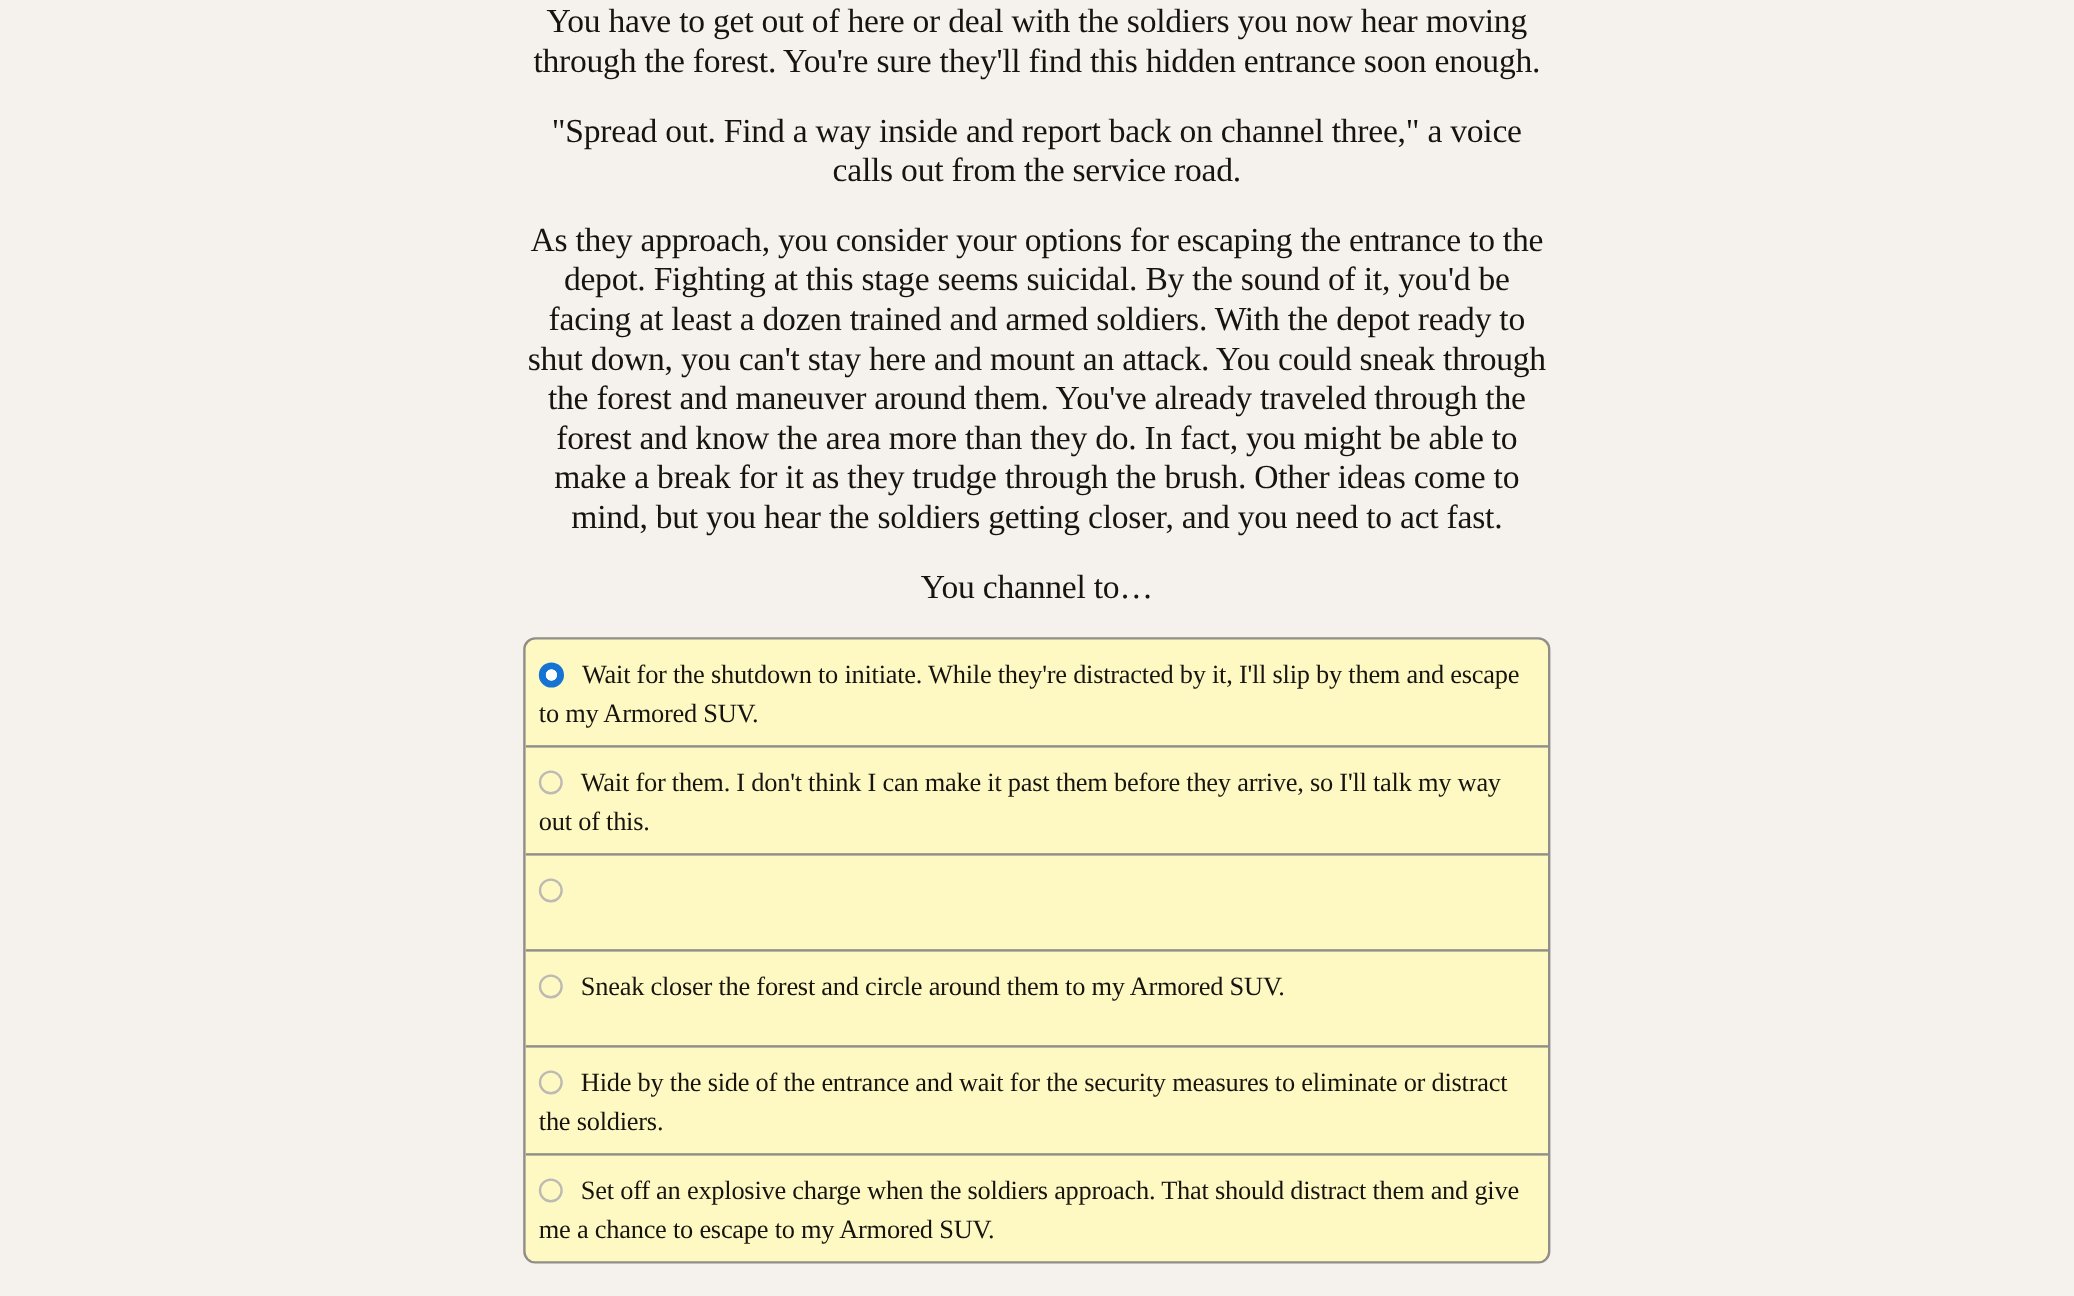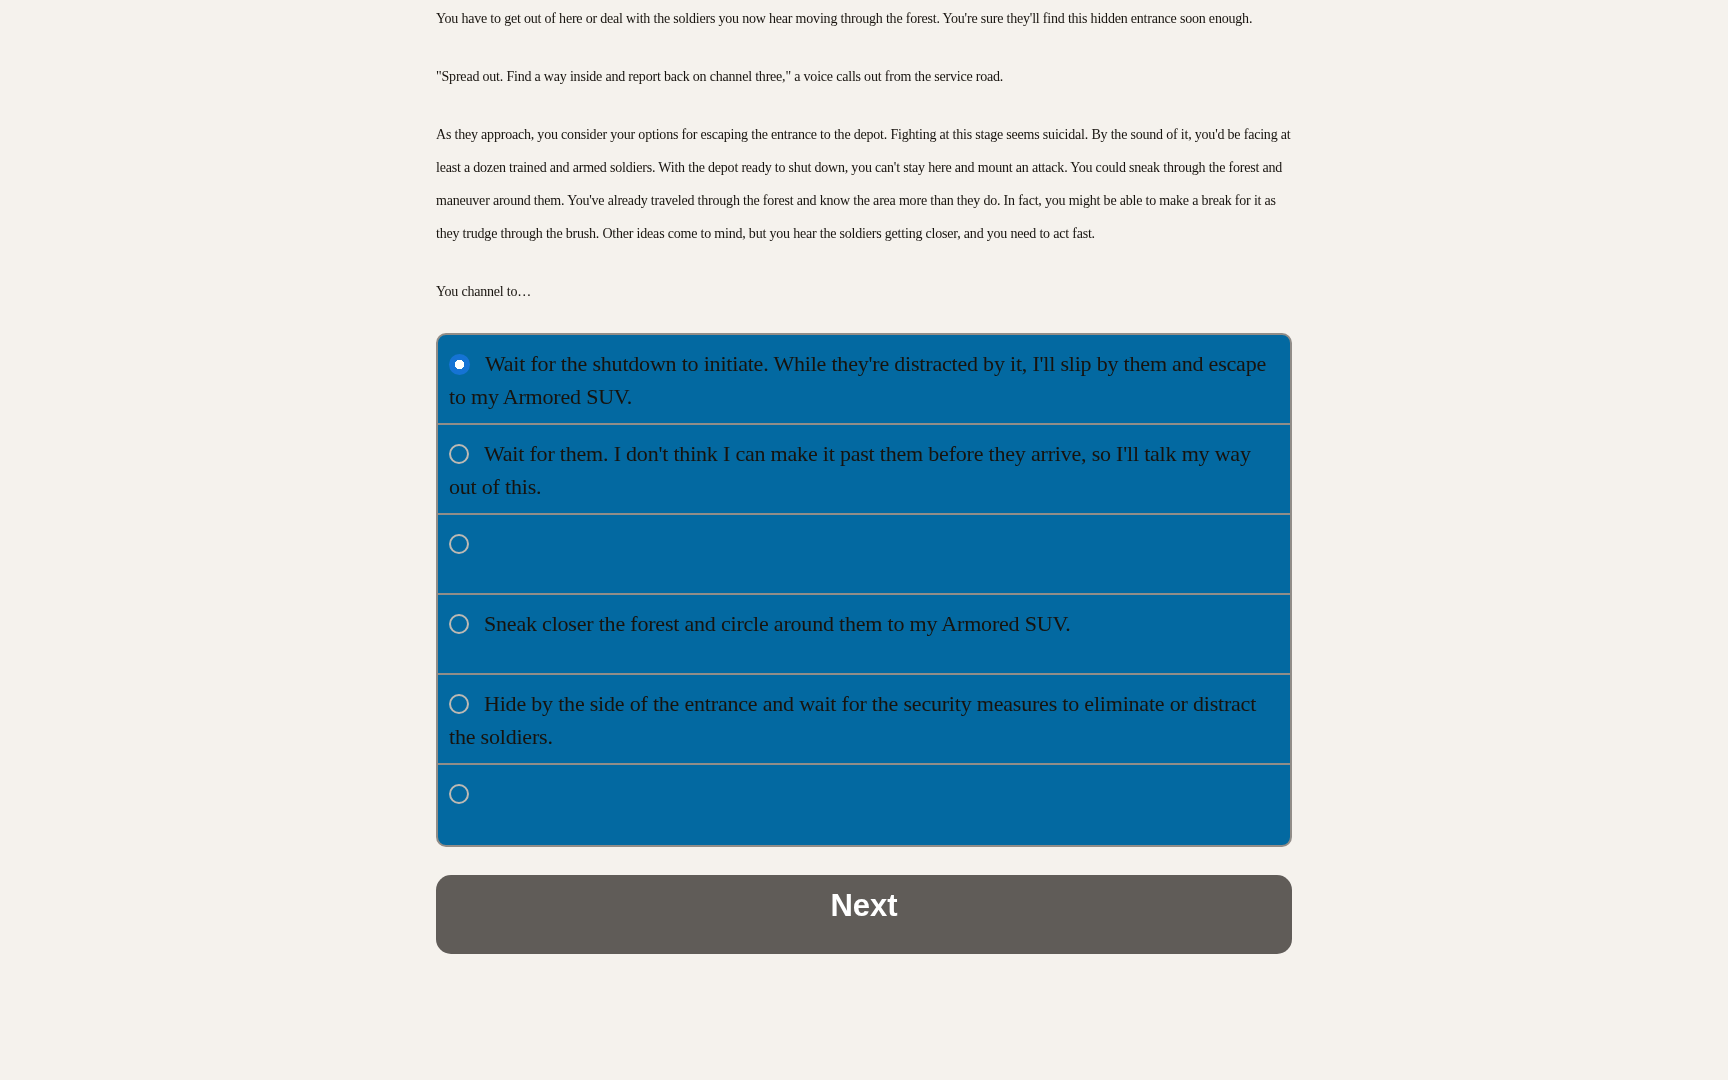--- a/index.html
+++ b/index.html
@@ -11,34 +11,35 @@
     overflow: hidden;
     font-family: "Liberation Serif", serif;
     color: #17130e;
   }
   .page {
     width: 856px;
     margin: 0 auto;
     padding-top: 1px;
   }
   p.story {
-    font-size: 14px;
+    font-size: 28px;
     line-height: 33px;
     letter-spacing: -0.2px;
     margin: 25px 0;
+    text-align: center;
   }
   p.story:first-child {
     margin-top: 1px;
   }
   .choices {
     margin-top: 16px;
     border: 2px solid #918d88;
     border-radius: 10px;
     overflow: hidden;
-    background: #0369a1;
+    background: #fef9c3;
   }
   .choice {
     display: block;
     box-sizing: border-box;
     min-height: 80px;
     padding: 12px 11px 10px 11px;
     border-bottom: 2px solid #918d88;
     font-size: 22px;
     line-height: 33px;
     letter-spacing: -0.2px;
@@ -101,19 +102,19 @@
     <label class="choice">
       <span class="radio"></span>
     </label>
     <label class="choice">
       <span class="radio"></span><span>Sneak closer the forest and circle around them to my Armored SUV.</span>
     </label>
     <label class="choice">
       <span class="radio"></span><span>Hide by the side of the entrance and wait for the security measures to eliminate or distract the soldiers.</span>
     </label>
     <label class="choice">
-      <span class="radio"></span>
+      <span class="radio"></span><span>Set off an explosive charge when the soldiers approach. That should distract them and give me a chance to escape to my Armored SUV.</span>
     </label>
   </div>
 
   <button class="next">Next</button>
 
 </div>
 
 </body></html>

